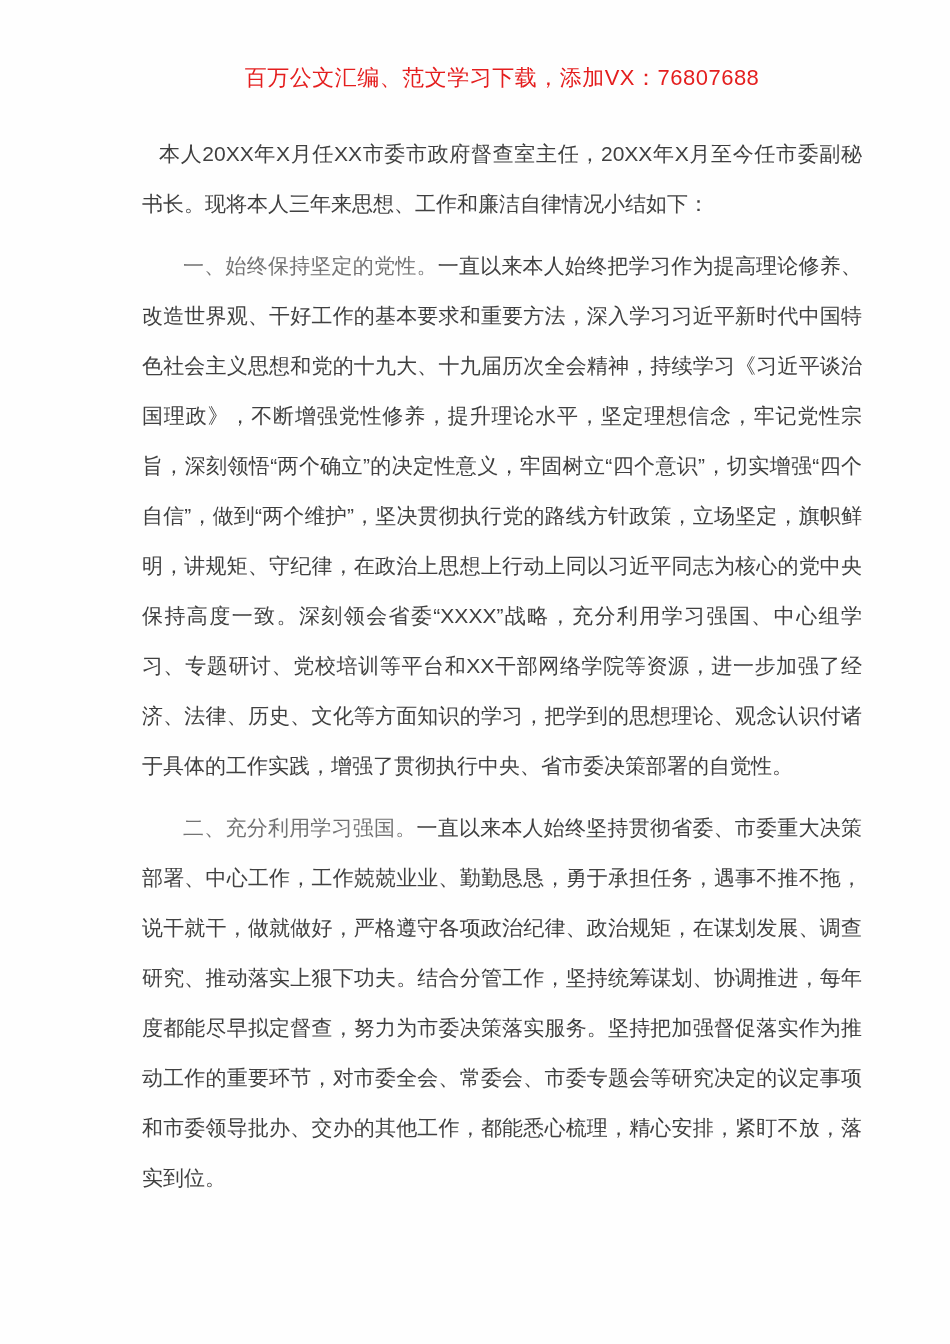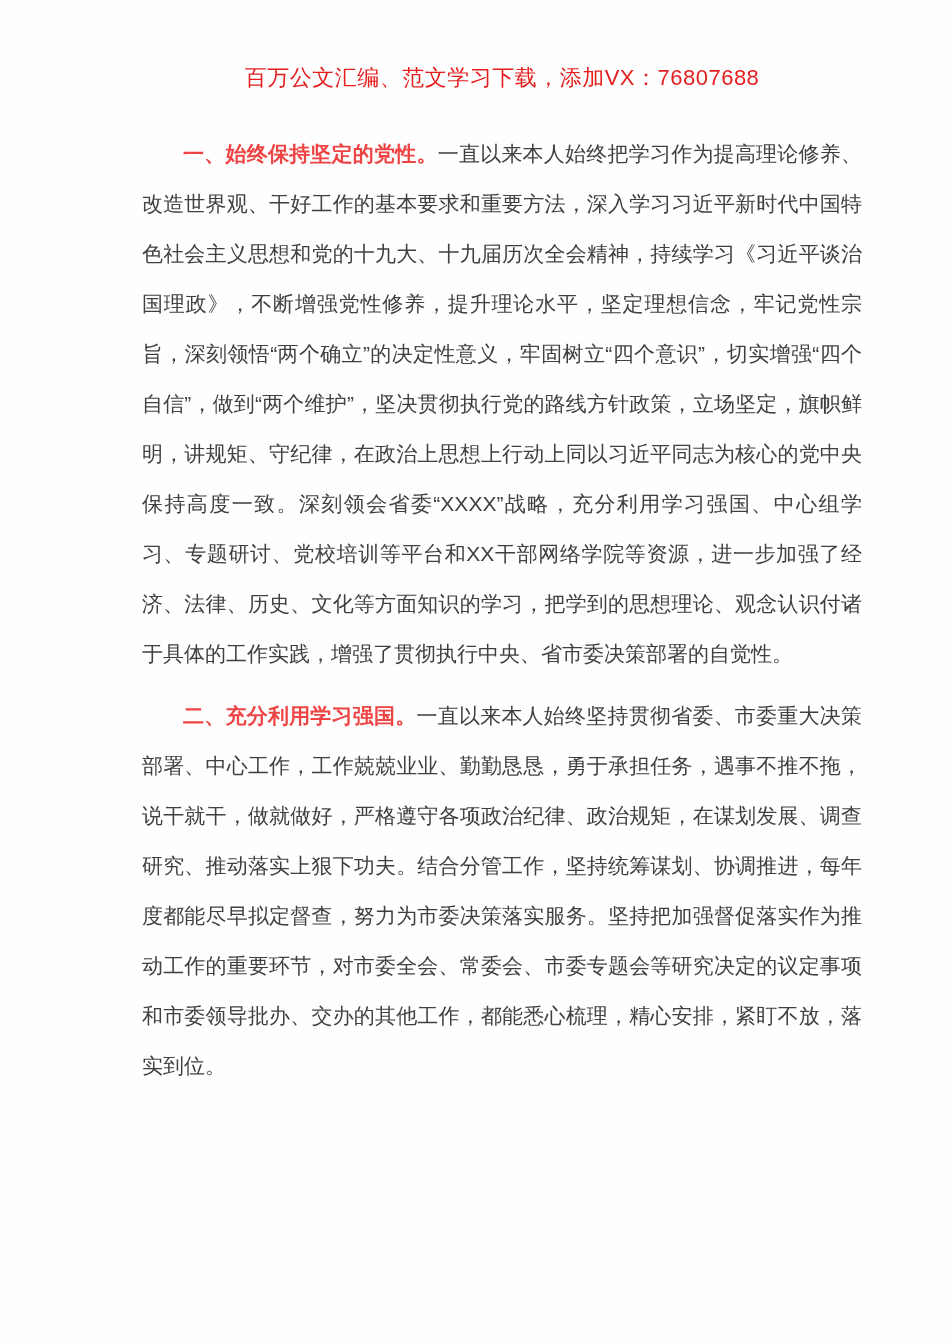--- a/index.html
+++ b/index.html
@@ -29,35 +29,38 @@
     margin: 0 0 37px 0;
   }
   .para {
     font-size: 21px;
     line-height: 50px;
     text-align: justify;
     margin: 0 0 12px 0;
     word-break: break-all;
   }
   .para .lead {
-    font-weight: 700;
-    color: #ef4444;
+    font-weight: 400;
+    color: #737373;
   }
   .indent-1 { text-indent: 17px; }
   .indent-2 { text-indent: 41px; }
 </style>
 </head>
 <body>
 
 <div class="page">
 
   <div class="promo">
     <span>百万公文汇编、范文学习下载，添加VX：76807688</span>
   </div>
 
+  <p class="para indent-1">
+    <span>本人20XX年X月任XX市委市政府督查室主任，20XX年X月至今任市委副秘书长。现将本人三年来思想、工作和廉洁自律情况小结如下：</span>
+  </p>
 
   <p class="para indent-2">
     <span class="lead">一、始终保持坚定的党性。</span><span>一直以来本人始终把学习作为提高理论修养、改造世界观、干好工作的基本要求和重要方法，深入学习习近平新时代中国特色社会主义思想和党的十九大、十九届历次全会精神，持续学习《习近平谈治国理政》，不断增强党性修养，提升理论水平，坚定理想信念，牢记党性宗旨，深刻领悟“两个确立”的决定性意义，牢固树立“四个意识”，切实增强“四个自信”，做到“两个维护”，坚决贯彻执行党的路线方针政策，立场坚定，旗帜鲜明，讲规矩、守纪律，在政治上思想上行动上同以习近平同志为核心的党中央保持高度一致。深刻领会省委“XXXX”战略，充分利用学习强国、中心组学习、专题研讨、党校培训等平台和XX干部网络学院等资源，进一步加强了经济、法律、历史、文化等方面知识的学习，把学到的思想理论、观念认识付诸于具体的工作实践，增强了贯彻执行中央、省市委决策部署的自觉性。</span>
   </p>
 
   <p class="para indent-2">
     <span class="lead">二、充分利用学习强国。</span><span>一直以来本人始终坚持贯彻省委、市委重大决策部署、中心工作，工作兢兢业业、勤勤恳恳，勇于承担任务，遇事不推不拖，说干就干，做就做好，严格遵守各项政治纪律、政治规矩，在谋划发展、调查研究、推动落实上狠下功夫。结合分管工作，坚持统筹谋划、协调推进，每年度都能尽早拟定督查，努力为市委决策落实服务。坚持把加强督促落实作为推动工作的重要环节，对市委全会、常委会、市委专题会等研究决定的议定事项和市委领导批办、交办的其他工作，都能悉心梳理，精心安排，紧盯不放，落实到位。</span>
   </p>
 
 </div>

